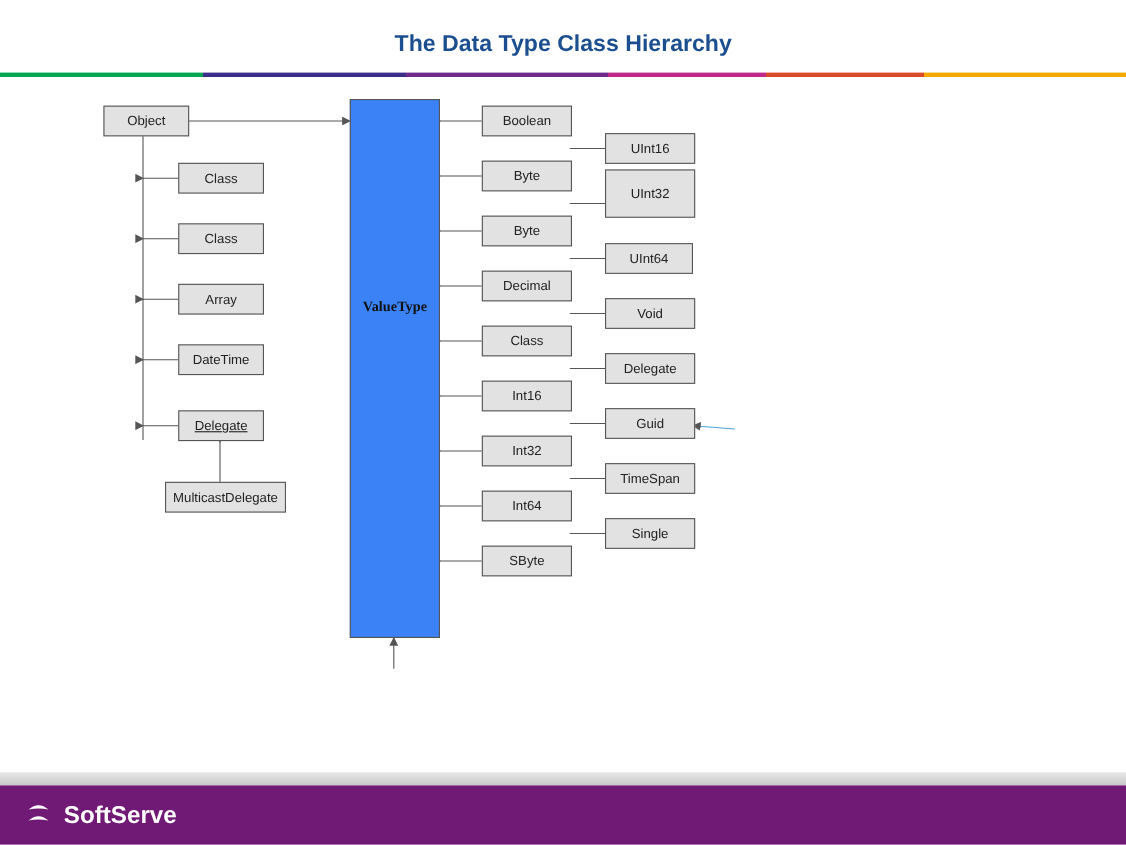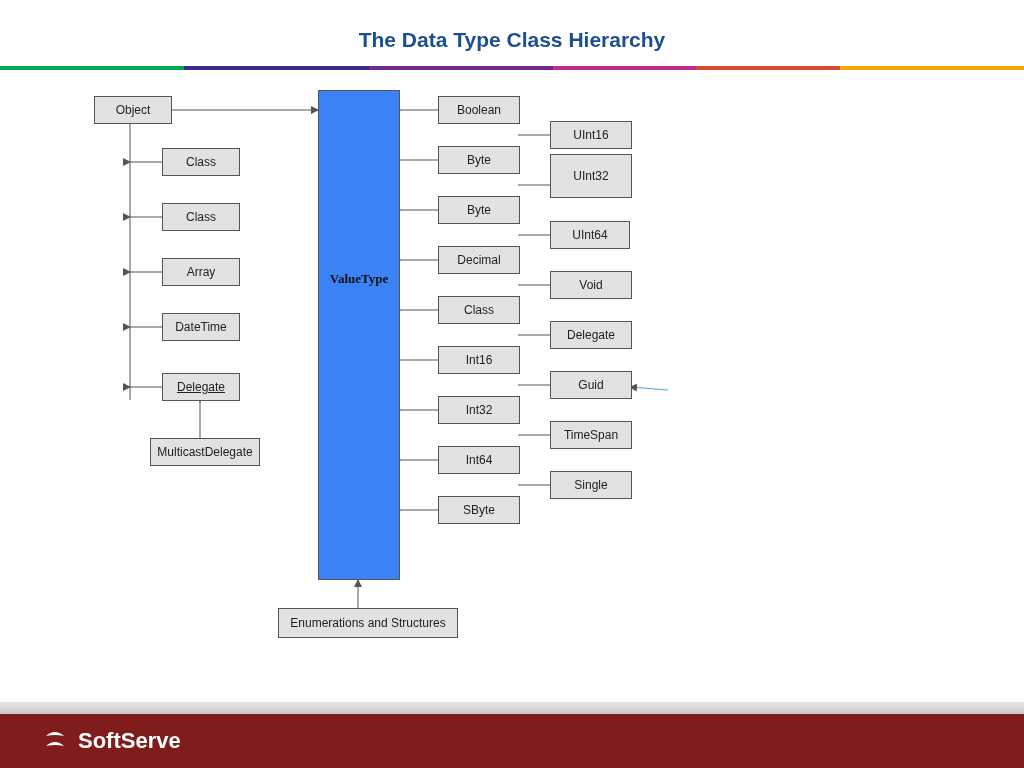--- a/index.html
+++ b/index.html
@@ -73,24 +73,24 @@
     left: 0; top: 0;
     width: 1024px;
     height: 600px;
     pointer-events: none;
   }
   .footer {
     position: absolute;
     left: 0; bottom: 0;
     width: 1024px;
     height: 54px;
-    background: #7f1d1d;
+    background: #701a75;
     display: flex;
     align-items: center;
-    padding-left: 40px;
+    padding-left: 20px;
     box-sizing: border-box;
   }
   .footer-top {
     position: absolute;
     left: 0; bottom: 54px;
     width: 1024px;
     height: 12px;
     background: linear-gradient(to bottom, #e8e8e8, #c8c8c8);
   }
   .logo-mark {
@@ -180,21 +180,20 @@
 
   <div class="box" style="left:550px; top:51px;  width:82px; height:28px;">UInt16</div>
   <div class="box" style="left:550px; top:84px; width:82px; height:44px;">UInt32</div>
   <div class="box" style="left:550px; top:151px; width:80px; height:28px;">UInt64</div>
   <div class="box" style="left:550px; top:201px; width:82px; height:28px;">Void</div>
   <div class="box" style="left:550px; top:251px; width:82px; height:28px;">Delegate</div>
   <div class="box" style="left:550px; top:301px; width:82px; height:28px;">Guid</div>
   <div class="box" style="left:550px; top:351px; width:82px; height:28px;">TimeSpan</div>
   <div class="box" style="left:550px; top:401px; width:82px; height:28px;">Single</div>
 
-  <div class="box" style="left:278px; top:538px; width:180px; height:30px;">Enumerations and Structures</div>
 
 
 </div>
 
 <div class="footer-top"></div>
 <div class="footer">
   <span class="logo-mark">
     <svg viewBox="0 0 30 30" width="30" height="30">
       <path d="M6 10 Q15 2 24 10 Q15 8 6 10 Z" fill="#fff"></path>
       <path d="M6 20 Q15 12 24 20 Q15 18 6 20 Z" fill="#fff"></path>

